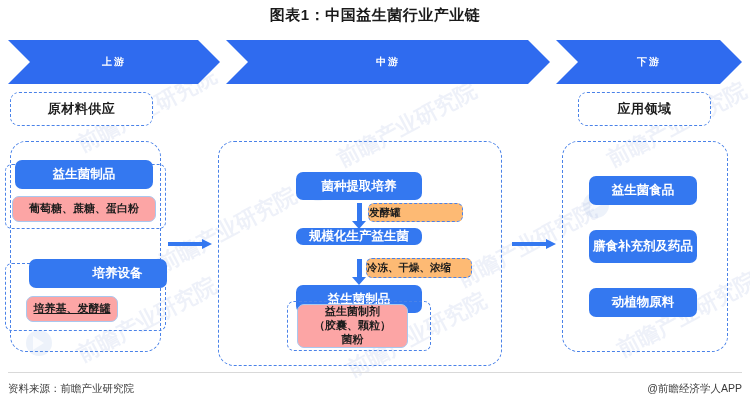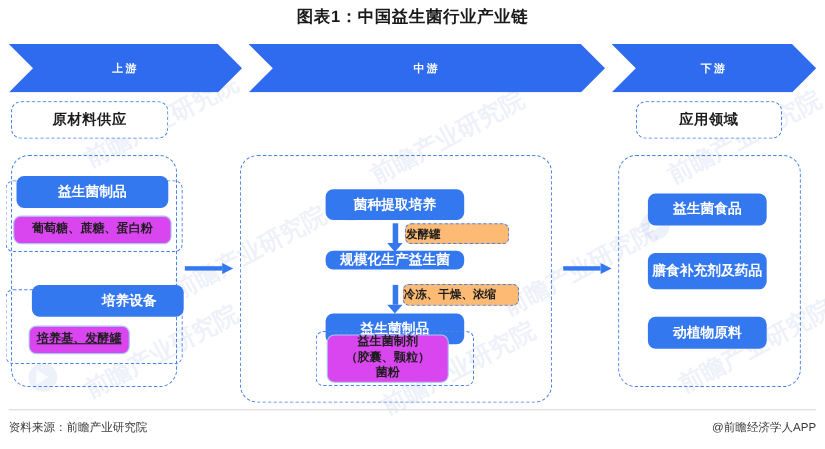--- a/index.html
+++ b/index.html
@@ -86,21 +86,21 @@
     display: flex; align-items: center; justify-content: center;
     text-align: center;
     color: #ffffff; font-weight: bold; font-size: 12.5px;
     line-height: 1.15;
     padding: 0 4px;
   }
 
   
   .chip {
     position: absolute;
-    background: #d946ef;
+    background: #fca5a5;
     border: 1.1px solid #a9c8ef;
     border-radius: 7px;
     display: flex; align-items: center; justify-content: center;
     text-align: center;
     color: #1d1d1d; font-size: 11px; font-weight: bold;
     line-height: 1.25;
   }
 
   
   .note {

